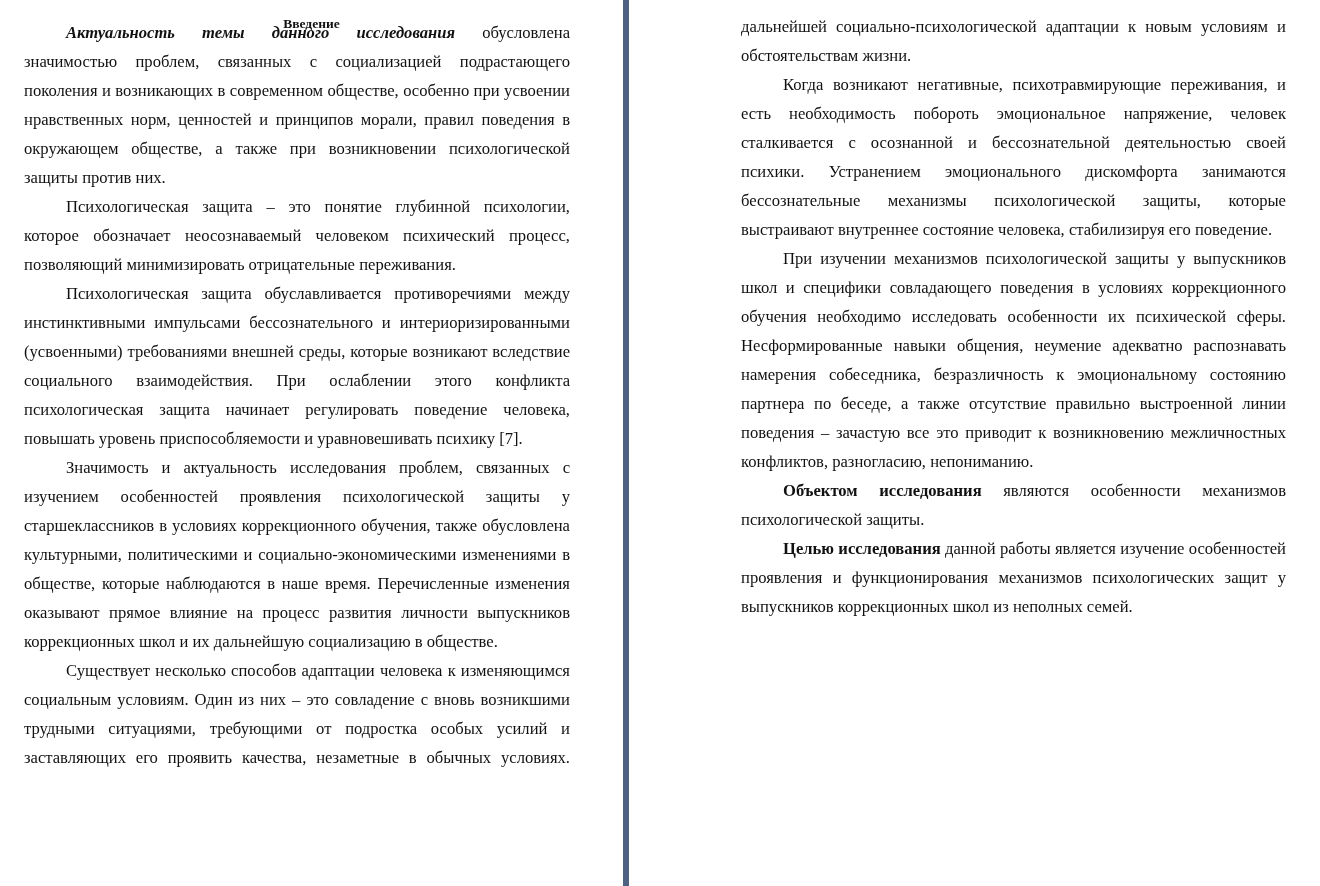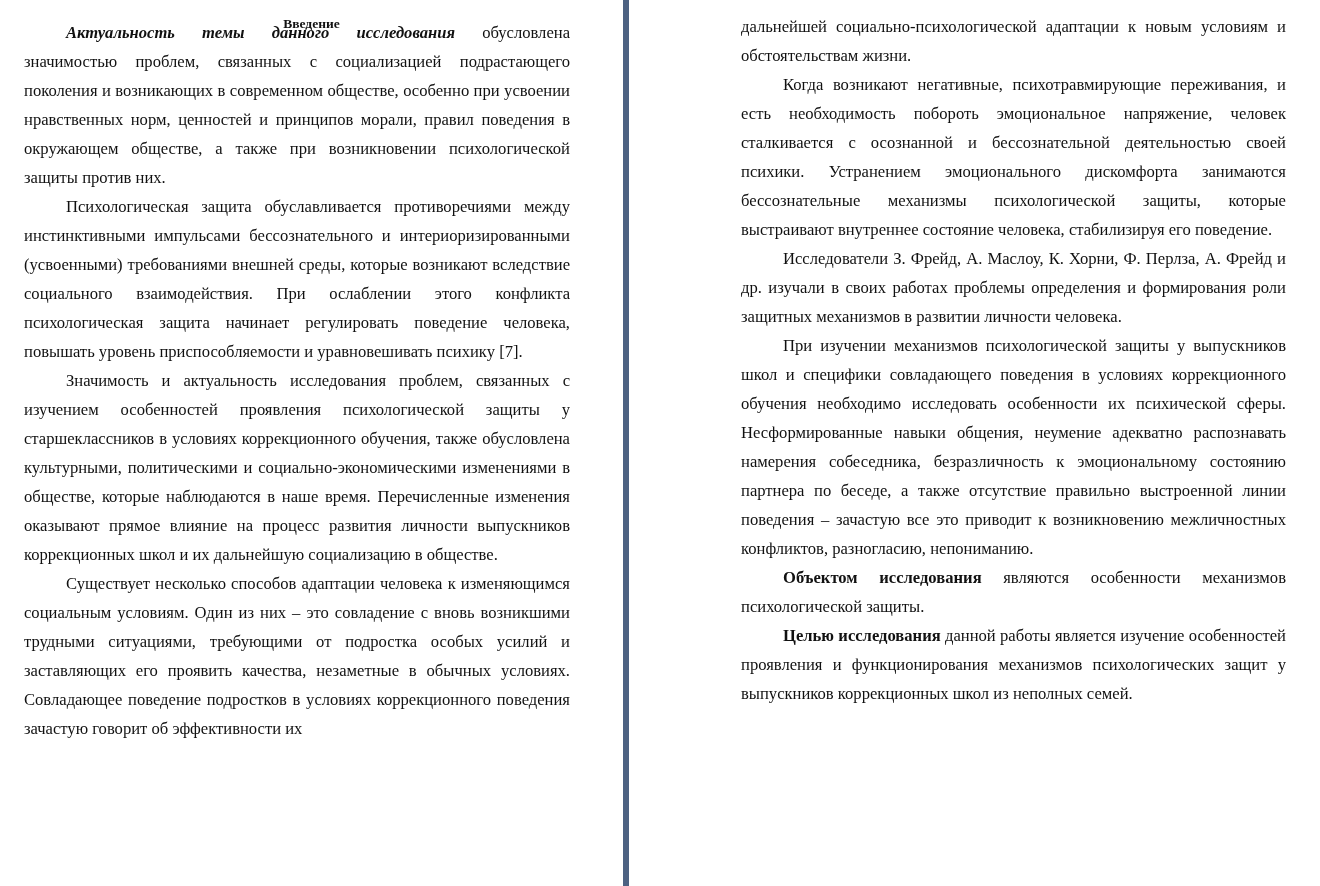--- a/index.html
+++ b/index.html
@@ -37,30 +37,30 @@
   .bi { font-weight: bold; font-style: italic; }
   .b { font-weight: bold; }
 </style>
 </head>
 <body>
 
 <div class="page page-left">
   <div class="heading">Введение</div>
   <div class="col">
     <p><span class="bi">Актуальность темы данного исследования</span><span> обусловлена значимостью проблем, связанных с социализацией подрастающего поколения и возникающих в современном обществе, особенно при усвоении нравственных норм, ценностей и принципов морали, правил поведения в окружающем обществе, а также при возникновении психологической защиты против них.</span></p>
+    <p>Психологическая защита – это понятие глубинной психологии, которое обозначает неосознаваемый человеком психический процесс, позволяющий минимизировать отрицательные переживания.</p>
     <p>Психологическая защита обуславливается противоречиями между инстинктивными импульсами бессознательного и интериоризированными (усвоенными) требованиями внешней среды, которые возникают вследствие социального взаимодействия. При ослаблении этого конфликта психологическая защита начинает регулировать поведение человека, повышать уровень приспособляемости и уравновешивать психику [7].</p>
     <p>Значимость и актуальность исследования проблем, связанных с изучением особенностей проявления психологической защиты у старшеклассников в условиях коррекционного обучения, также обусловлена культурными, политическими и социально-экономическими изменениями в обществе, которые наблюдаются в наше время. Перечисленные изменения оказывают прямое влияние на процесс развития личности выпускников коррекционных школ и их дальнейшую социализацию в обществе.</p>
     <p>Существует несколько способов адаптации человека к изменяющимся социальным условиям. Один из них – это совладение с вновь возникшими трудными ситуациями, требующими от подростка особых усилий и заставляющих его проявить качества, незаметные в обычных условиях. Совладающее поведение подростков в условиях коррекционного поведения зачастую говорит об эффективности их</p>
   </div>
 </div>
 
 <div class="divider"></div>
 
 <div class="page page-right">
   <div class="col">
     <p class="noindent">дальнейшей социально-психологической адаптации к новым условиям и обстоятельствам жизни.</p>
     <p>Когда возникают негативные, психотравмирующие переживания, и есть необходимость побороть эмоциональное напряжение, человек сталкивается с осознанной и бессознательной деятельностью своей психики. Устранением эмоционального дискомфорта занимаются бессознательные механизмы психологической защиты, которые выстраивают внутреннее состояние человека, стабилизируя его поведение.</p>
-    <p>Исследователи З. Фрейд, А. Маслоу, К. Хорни, Ф. Перлза, А. Фрейд и др. изучали в своих работах проблемы определения и формирования роли защитных механизмов в развитии личности человека.</p>
     <p>При изучении механизмов психологической защиты у выпускников школ и специфики совладающего поведения в условиях коррекционного обучения необходимо исследовать особенности их психической сферы. Несформированные навыки общения, неумение адекватно распознавать намерения собеседника, безразличность к эмоциональному состоянию партнера по беседе, а также отсутствие правильно выстроенной линии поведения – зачастую все это приводит к возникновению межличностных конфликтов, разногласию, непониманию.</p>
     <p><span class="b">Объектом исследования</span><span> являются особенности механизмов психологической защиты.</span></p>
     <p><span class="b">Целью исследования</span><span> данной работы является изучение особенностей проявления и функционирования механизмов психологических защит у выпускников коррекционных школ из неполных семей.</span></p>
   </div>
 </div>
 
 </body></html>

